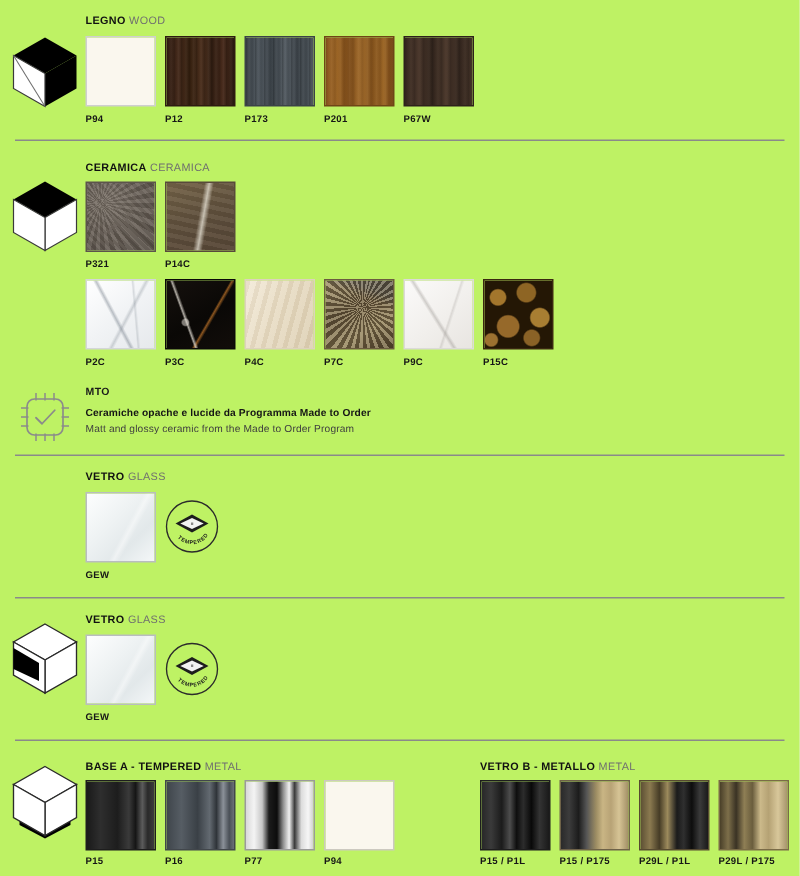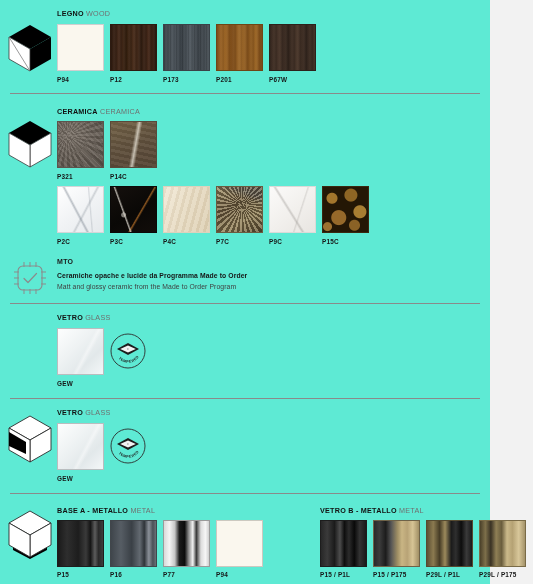--- a/index.html
+++ b/index.html
@@ -9,24 +9,24 @@
   }
   body {
     width: 533px;
     height: 584px;
     font-family: "Liberation Sans", sans-serif;
     color: #1a1a1a;
     overflow: hidden;
     position: relative;
   }
   .page {
-    width: 490px;
+    width: 533px;
     height: 584px;
     position: relative;
-    background: #5eead4;
+    background: #bef264;
   }
 
   
   .section {
     position: relative;
     box-sizing: border-box;
   }
   .divider {
     position: absolute;
     left: 10px;
@@ -338,21 +338,21 @@
     <div class="cube-slot" style="left:6px; top:508px;">
       <svg width="48" height="52" viewBox="0 0 48 52">
         <polygon points="7,42 24,51 41,42 41,38 7,38" fill="#000"></polygon>
         <polygon points="24,3 45,15 24,27 3,15" fill="#fff" stroke="#2b2b2b" stroke-width="0.9"></polygon>
         <polygon points="24,27 45,15 45,37 24,49" fill="#fff" stroke="#2b2b2b" stroke-width="0.9"></polygon>
         <polygon points="3,15 24,27 24,49 3,37" fill="#fff" stroke="#2b2b2b" stroke-width="0.9"></polygon>
       </svg>
     </div>
 
     <div class="sec-title" style="left:57px; top:506px;">
-      <span class="it">BASE A - METALLO</span>
+      <span class="it">BASE A - TEMPERED</span>
       <span class="en">METAL</span>
     </div>
 
     <div class="swatch" style="left:57px; top:520px; border-color:#1d1d1d;">
       <div class="fill" style="background:linear-gradient(90deg,#1a1a1a 0%,#2e2e2e 20%,#1d1d1d 45%,#3a3a3a 62%,#151515 72%,#5c5c5c 82%,#2a2a2a 90%,#3d3d3d 100%);"></div>
     </div>
     <div class="sw-label" style="left:57px; top:571px;">P15</div>
 
     <div class="swatch" style="left:110px; top:520px; border-color:#41464b;">
       <div class="fill" style="background:linear-gradient(90deg,#3f454b 0%,#565d64 22%,#3a4046 46%,#636a71 64%,#2f3439 74%,#8b9199 84%,#4a5057 93%,#6a7077 100%);"></div>

